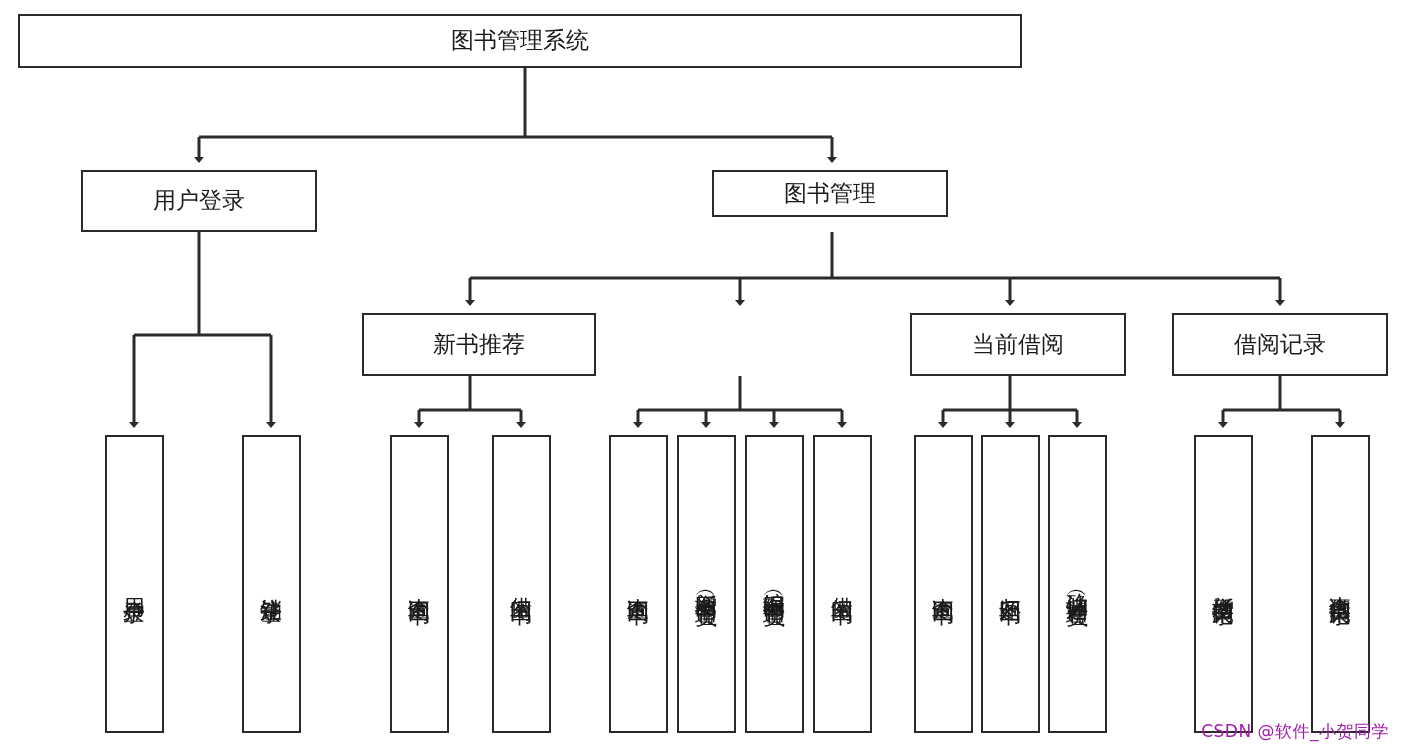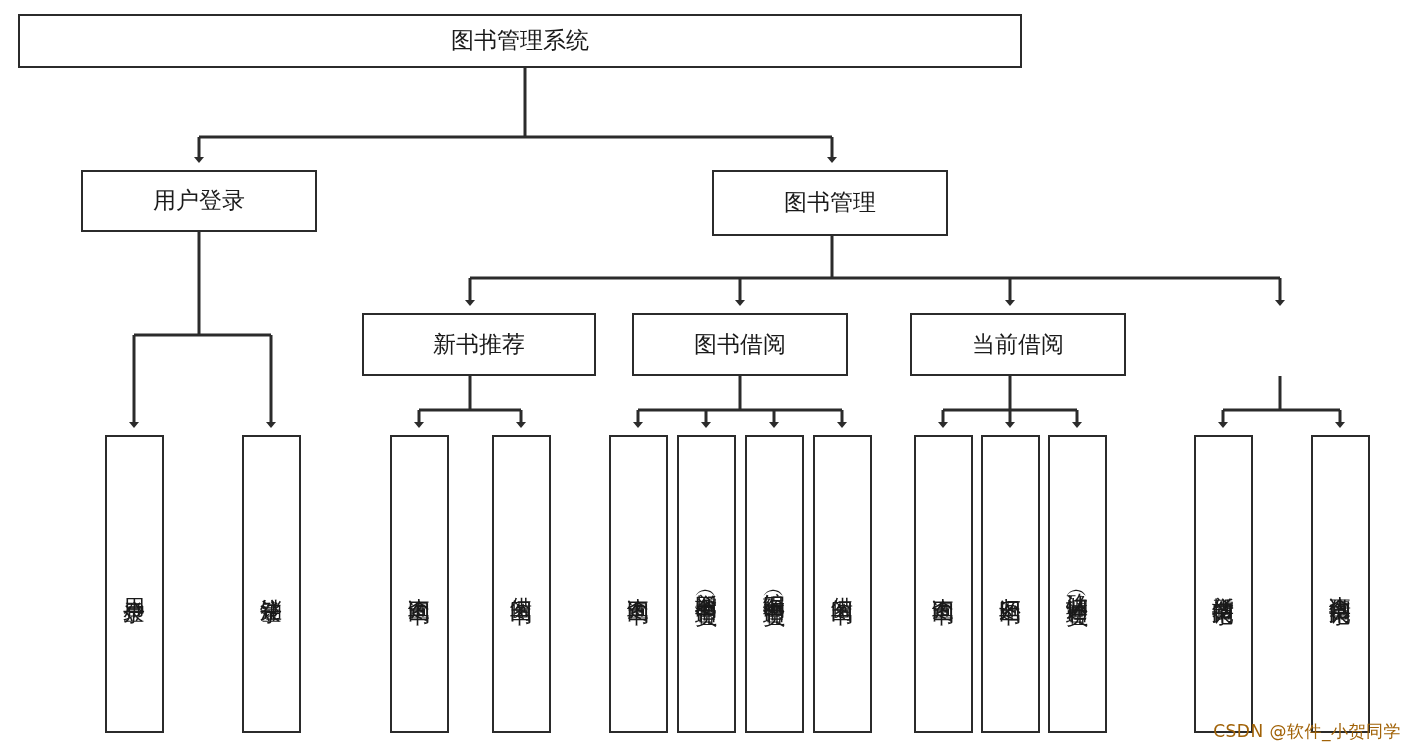--- a/index.html
+++ b/index.html
@@ -50,24 +50,24 @@
   }
   .node.vert .label {
     writing-mode: vertical-rl;
     text-orientation: upright;
     font-size: 22px;
     letter-spacing: 2px;
     line-height: 1.05;
   }
   #watermark {
     position: absolute;
-    right: 4px;
+    right: 16px;
     bottom: 4px;
     font-size: 17px;
-    color: #a16207;
+    color: #a21caf;
     letter-spacing: 0.5px;
     white-space: nowrap;
   }
 </style>
 </head>
 <body>
 
 <div id="canvas">
 
   <svg id="edges" viewBox="0 0 1405 747">
@@ -121,36 +121,36 @@
   </svg>
 
   <div class="node horiz" style="left:18px; top:14px; width:1004px; height:54px;">
     <span class="label">图书管理系统</span>
   </div>
 
   <div class="node horiz" style="left:81px; top:170px; width:236px; height:62px;">
     <span class="label">用户登录</span>
   </div>
 
-  <div class="node horiz" style="left:712px; top:170px; width:236px; height:66px;">
+  <div class="node horiz" style="left:712px; top:170px; width:236px; height:47px;">
     <span class="label">图书管理</span>
   </div>
 
   <div class="node horiz" style="left:362px; top:313px; width:234px; height:63px;">
     <span class="label">新书推荐</span>
   </div>
 
-  <div class="node horiz" style="left:632px; top:313px; width:216px; height:63px;">
-    <span class="label">图书借阅</span>
-  </div>
 
   <div class="node horiz" style="left:902px; top:313px; width:216px; height:63px;margin-left:8px;">
     <span class="label">当前借阅</span>
   </div>
 
+  <div class="node horiz" style="left:1172px; top:313px; width:216px; height:63px;">
+    <span class="label">借阅记录</span>
+  </div>
 
   <div class="node vert" style="left:105px; top:435px; width:59px; height:298px;">
     <span class="label">用户登录</span>
   </div>
 
   <div class="node vert" style="left:242px; top:435px; width:59px; height:298px;">
     <span class="label">注销登录</span>
   </div>
 
   <div class="node vert" style="left:390px; top:435px; width:59px; height:298px;">

